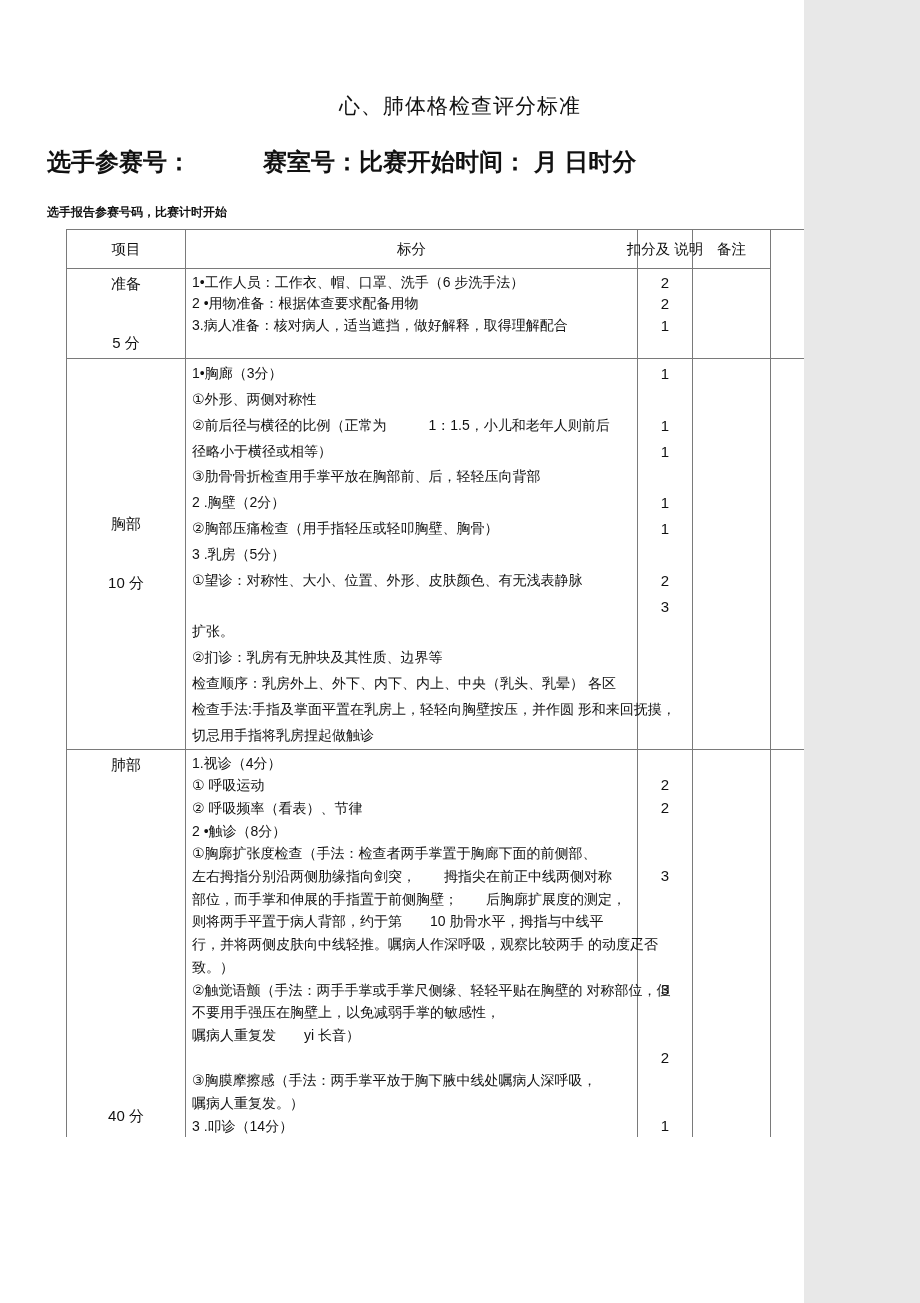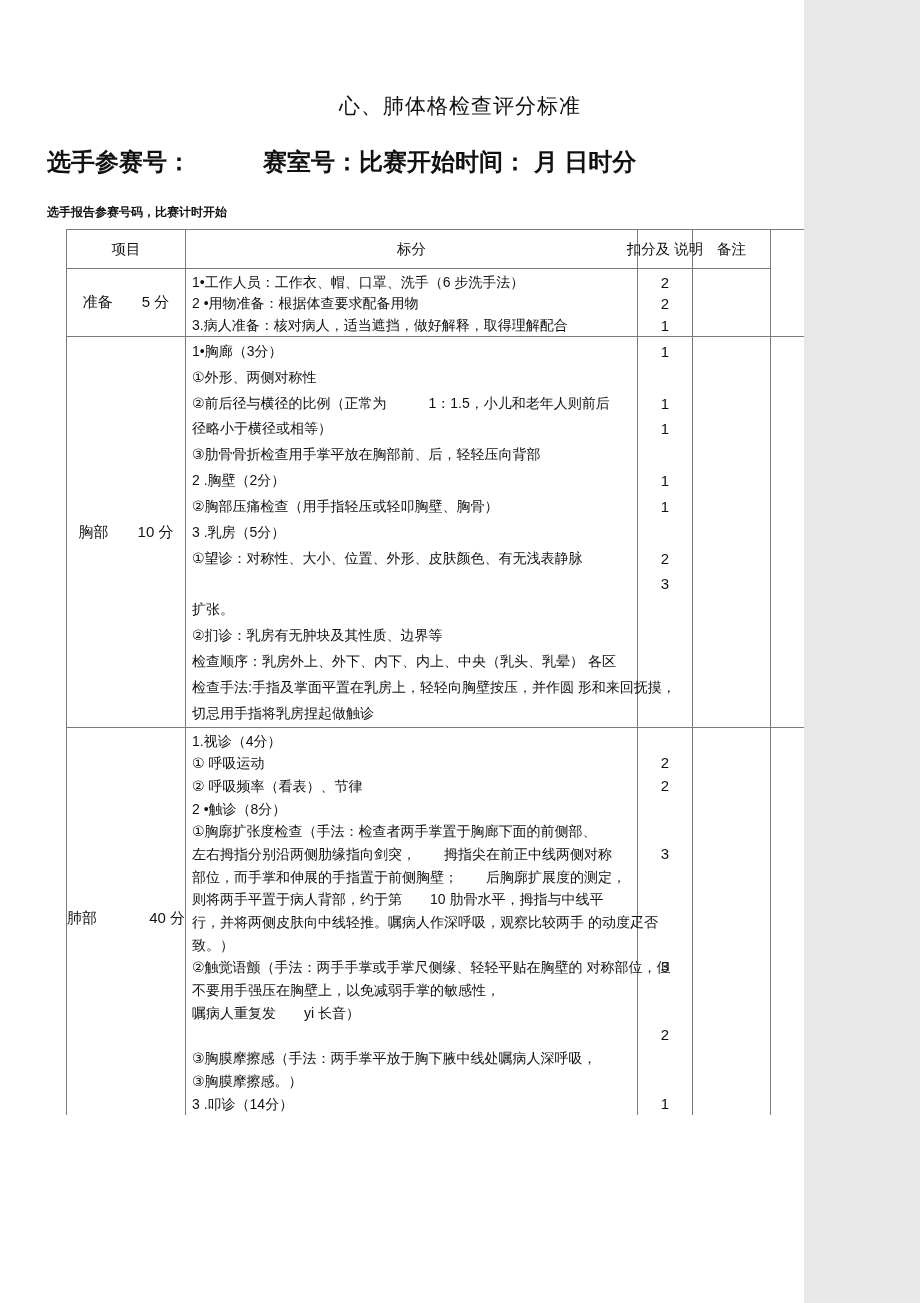--- a/index.html
+++ b/index.html
@@ -35,21 +35,21 @@
   .cell {
     border-right:1px solid #7a7a7a;
     border-bottom:1px solid #7a7a7a;
     min-width:0;
   }
   .hcell {
     height:39px; display:flex; align-items:center; justify-content:center;
     font-size:14.5px; white-space:pre;
   }
   .item-cell {
-    display:flex; align-items:center; justify-content:center;
+    display:flex; flex-direction:column; align-items:center; justify-content:center;
     font-size:15px;
     gap:29px;
   }
   .item-line { height:30px; line-height:30px; text-align:center; white-space:pre; }
   .content-cell { padding:var(--pt) 0 0 6px; font-size:14px; overflow:visible; }
   .score-cell  { padding-top:var(--pt); font-size:15px; text-align:center; }
   .line { height:var(--lh); line-height:var(--lh); white-space:pre; }
   .row-prep  { --lh:21.3px;  --pt:3px; }
   .row-chest { --lh:25.85px; --pt:2px; }
   .row-lung  { --lh:22.7px;  --pt:2px; }
@@ -144,21 +144,21 @@
           <div class="line">左右拇指分别沿两侧肋缘指向剑突，　　拇指尖在前正中线两侧对称</div>
           <div class="line">部位，而手掌和伸展的手指置于前侧胸壁；　　后胸廓扩展度的测定，</div>
           <div class="line">则将两手平置于病人背部，约于第　　10 肋骨水平，拇指与中线平</div>
           <div class="line">行，并将两侧皮肤向中线轻推。嘱病人作深呼吸，观察比较两手 的动度疋否</div>
           <div class="line">致。）</div>
           <div class="line">②触觉语颤（手法：两手手掌或手掌尺侧缘、轻轻平贴在胸壁的 对称部位，但</div>
           <div class="line">不要用手强压在胸壁上，以免减弱手掌的敏感性，</div>
           <div class="line">嘱病人重复发　　yi 长音）</div>
           <div class="line"></div>
           <div class="line">③胸膜摩擦感（手法：两手掌平放于胸下腋中线处嘱病人深呼吸，</div>
-          <div class="line">③胸膜摩擦感。）</div>
+          <div class="line">嘱病人重复发。）</div>
           <div class="line">3 .叩诊（14分）</div>
         </div>
         <div class="cell score-cell">
           <div class="line"></div>
           <div class="line">2</div>
           <div class="line">2</div>
           <div class="line"></div>
           <div class="line"></div>
           <div class="line">3</div>
           <div class="line"></div>

